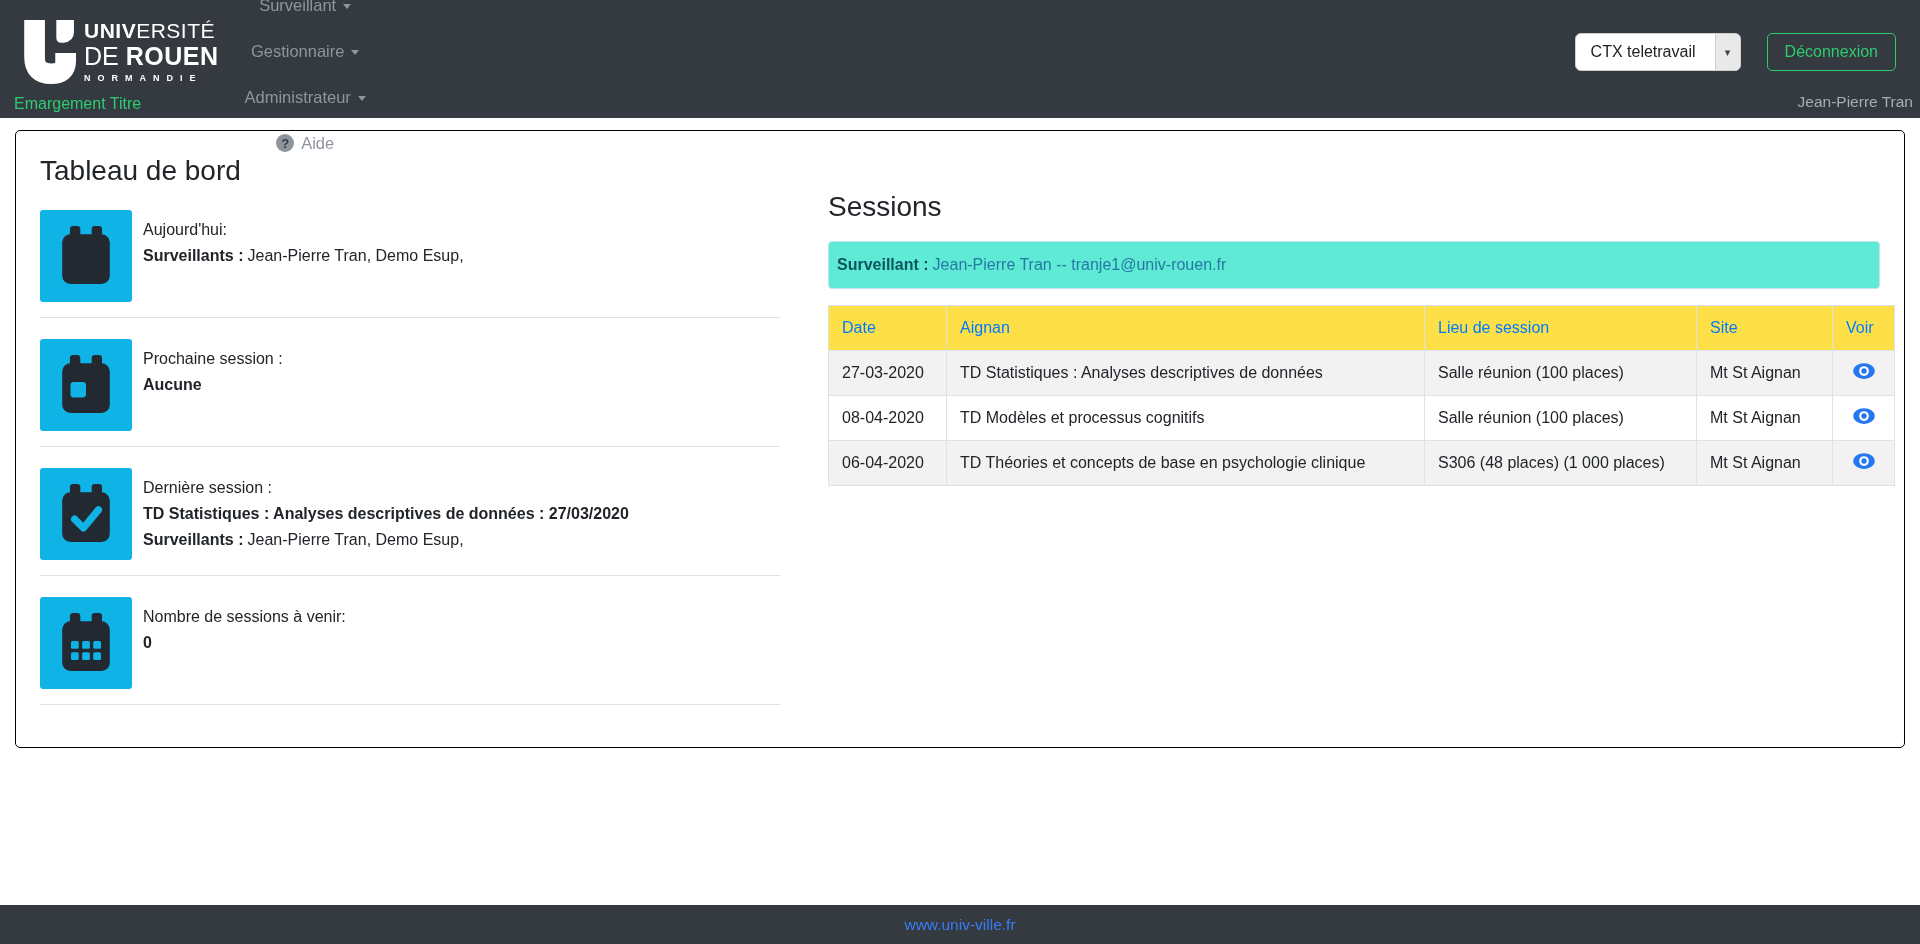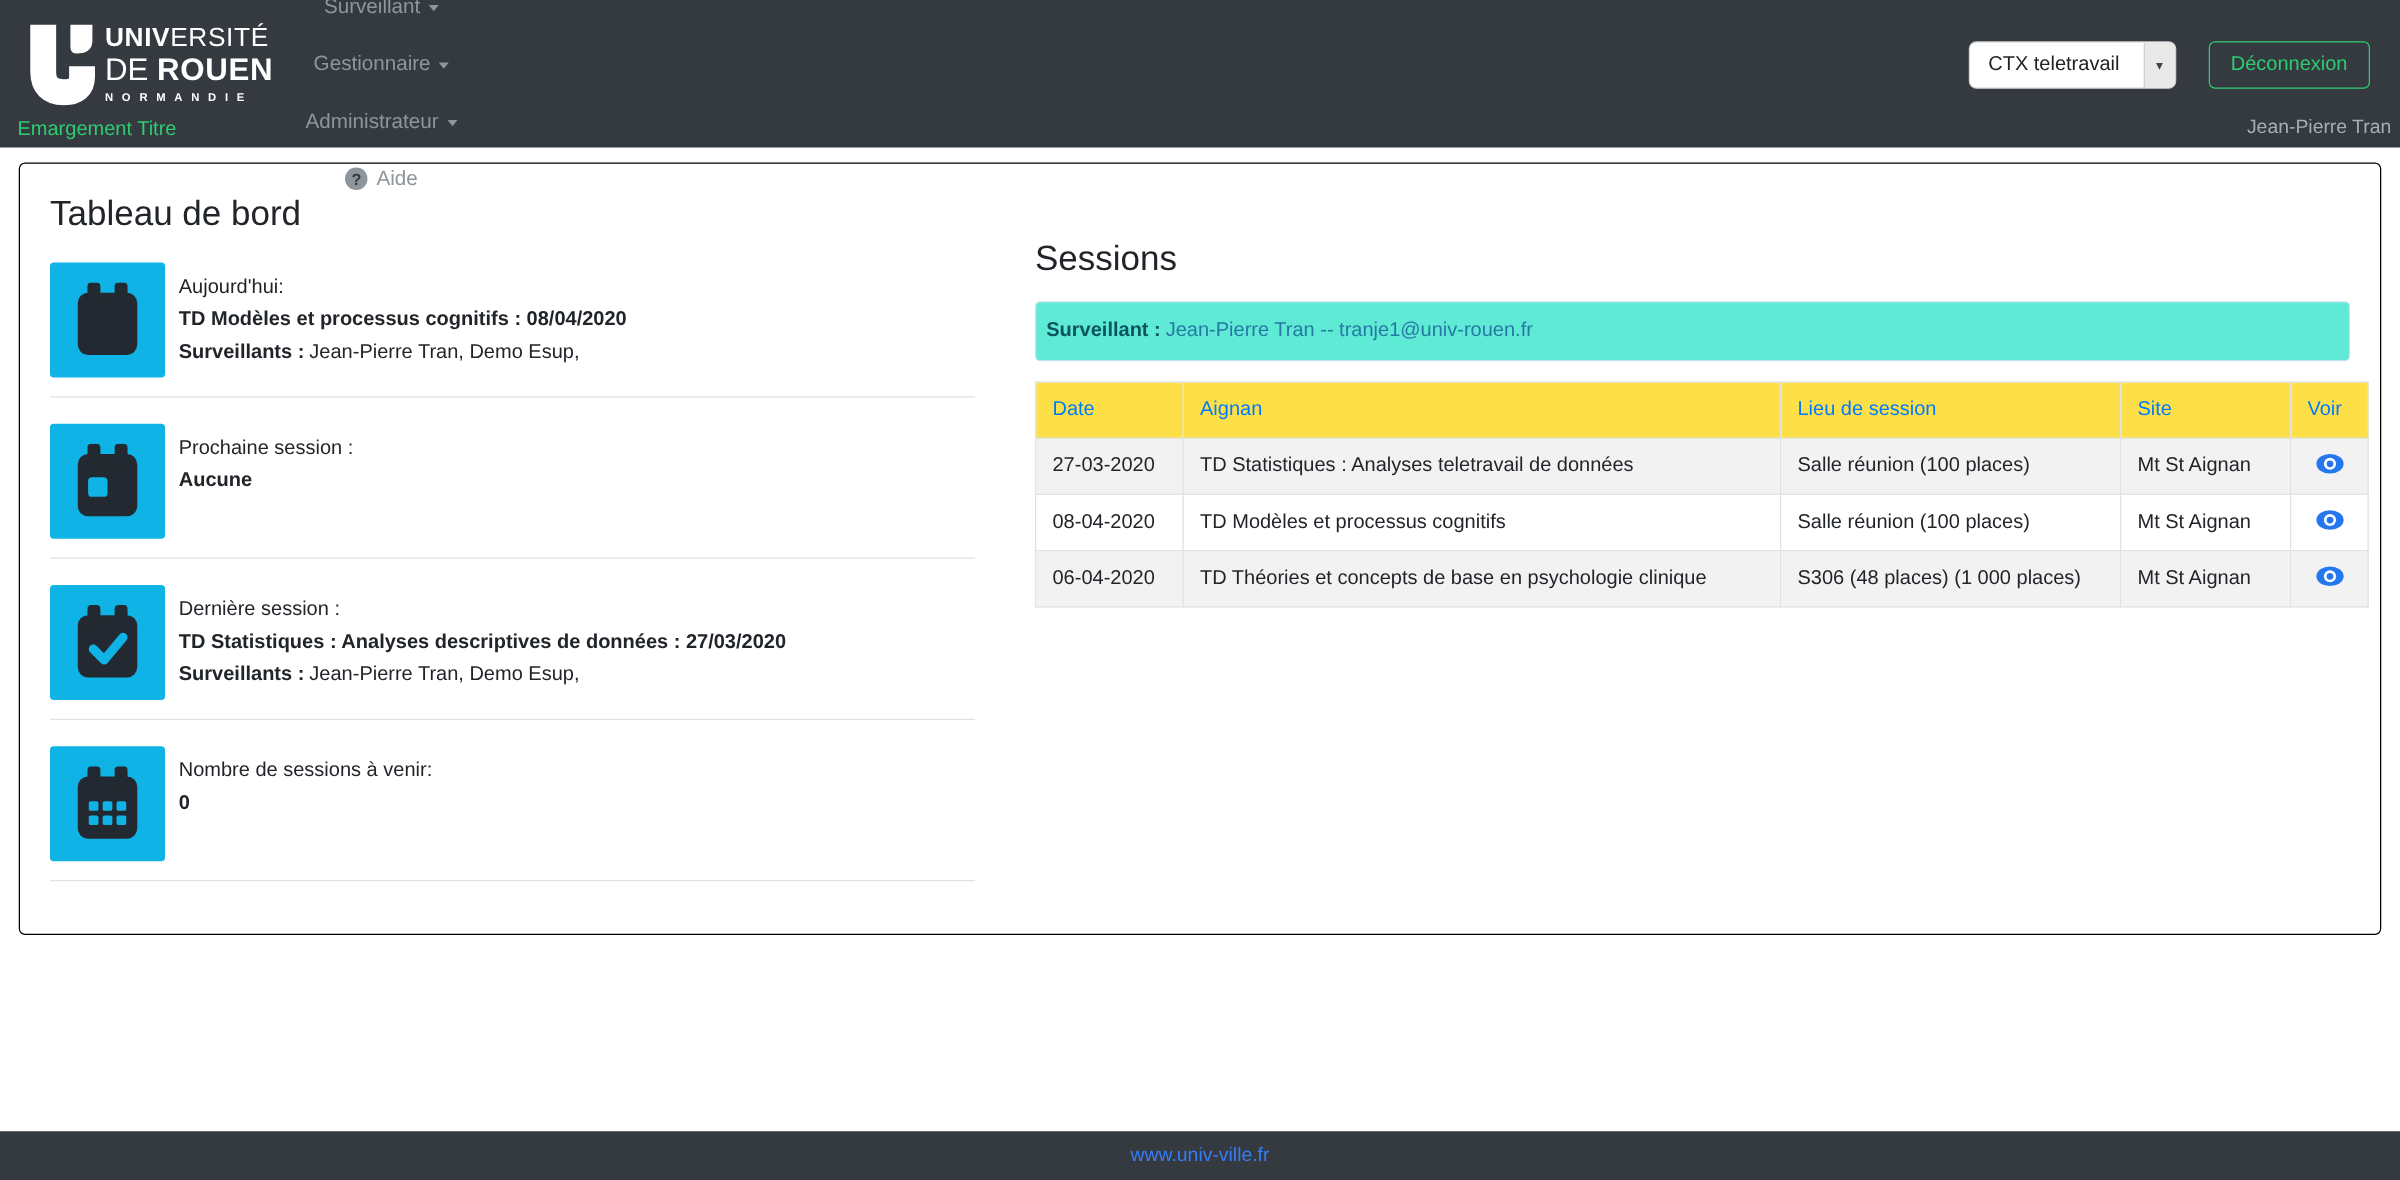--- a/index.html
+++ b/index.html
@@ -297,21 +297,20 @@
       <div class="dash-item">
         <div class="dash-icon">
           <svg width="52" height="60" viewBox="0 0 48 58">
             <rect x="1" y="8" width="46" height="48" rx="8" fill="#232930"></rect>
             <rect x="8.5" y="0" width="10" height="16" rx="3" fill="#232930"></rect>
             <rect x="29.5" y="0" width="10" height="16" rx="3" fill="#232930"></rect>
           </svg>
         </div>
         <div class="dash-body">
           <div class="dash-intro">Aujourd'hui:</div>
-          <div class="dash-headline">TD Modèles et processus cognitifs : 08/04/2020</div>
           <div class="dash-sub"><span class="lbl">Surveillants :</span><span>Jean-Pierre Tran, Demo Esup,</span></div>
         </div>
       </div>
 
       <div class="dash-item">
         <div class="dash-icon">
           <svg width="52" height="60" viewBox="0 0 48 58">
             <rect x="1" y="8" width="46" height="48" rx="8" fill="#232930"></rect>
             <rect x="8.5" y="0" width="10" height="16" rx="3" fill="#232930"></rect>
             <rect x="29.5" y="0" width="10" height="16" rx="3" fill="#232930"></rect>
@@ -374,21 +373,21 @@
             <th class="col-date">Date</th>
             <th class="col-epreuve">Aignan</th>
             <th class="col-lieu">Lieu de session</th>
             <th class="col-site">Site</th>
             <th class="col-voir">Voir</th>
           </tr>
         </thead>
         <tbody>
           <tr>
             <td>27-03-2020</td>
-            <td>TD Statistiques : Analyses teletravail de données</td>
+            <td>TD Statistiques : Analyses descriptives de données</td>
             <td>Salle réunion (100 places)</td>
             <td>Mt St Aignan</td>
             <td class="voir-cell">
               <button class="eye-btn">
                 <span>
                   <svg width="24" height="18" viewBox="0 0 32 24">
                     <ellipse cx="16" cy="12" rx="14.5" ry="10.5" fill="#2577f0"></ellipse>
                     <circle cx="16" cy="12" r="6.5" fill="#ffffff"></circle>
                     <circle cx="16" cy="12" r="3.6" fill="#2577f0"></circle>
                   </svg>

